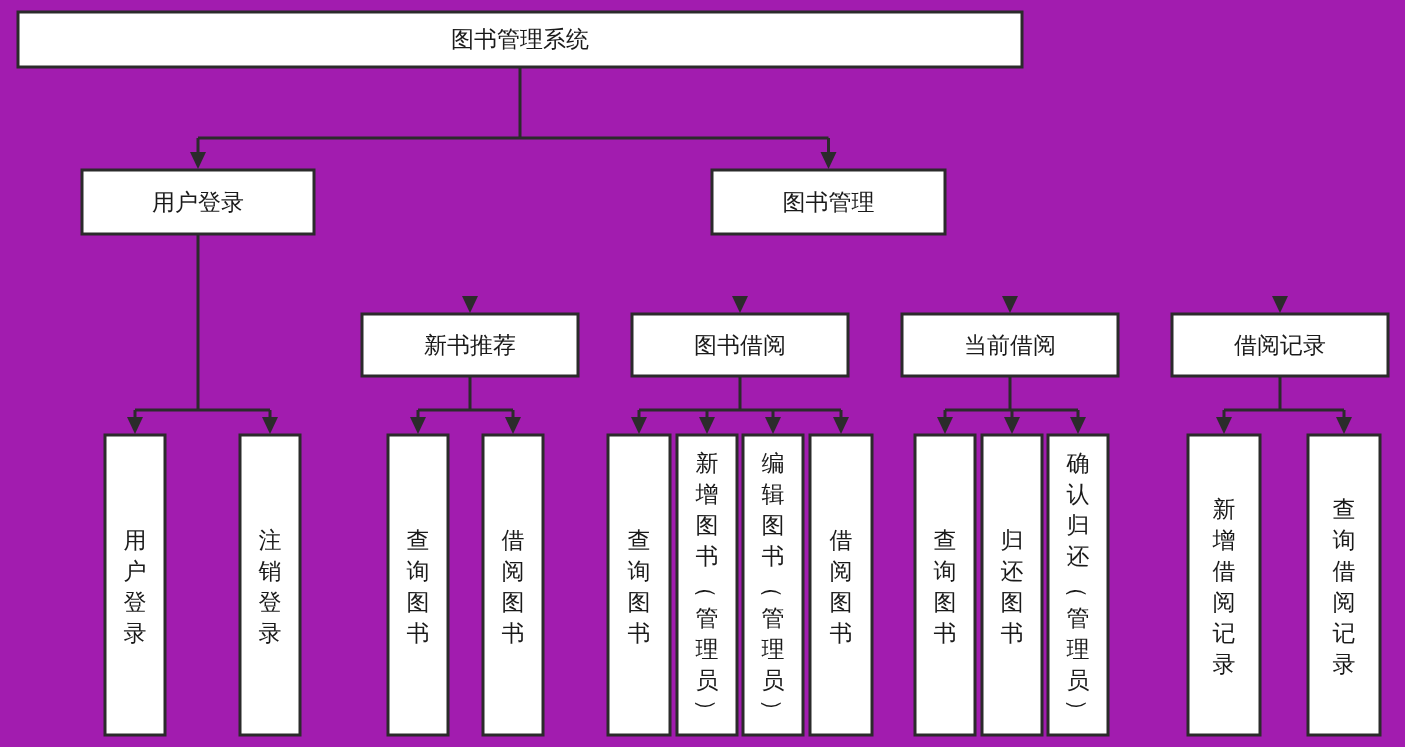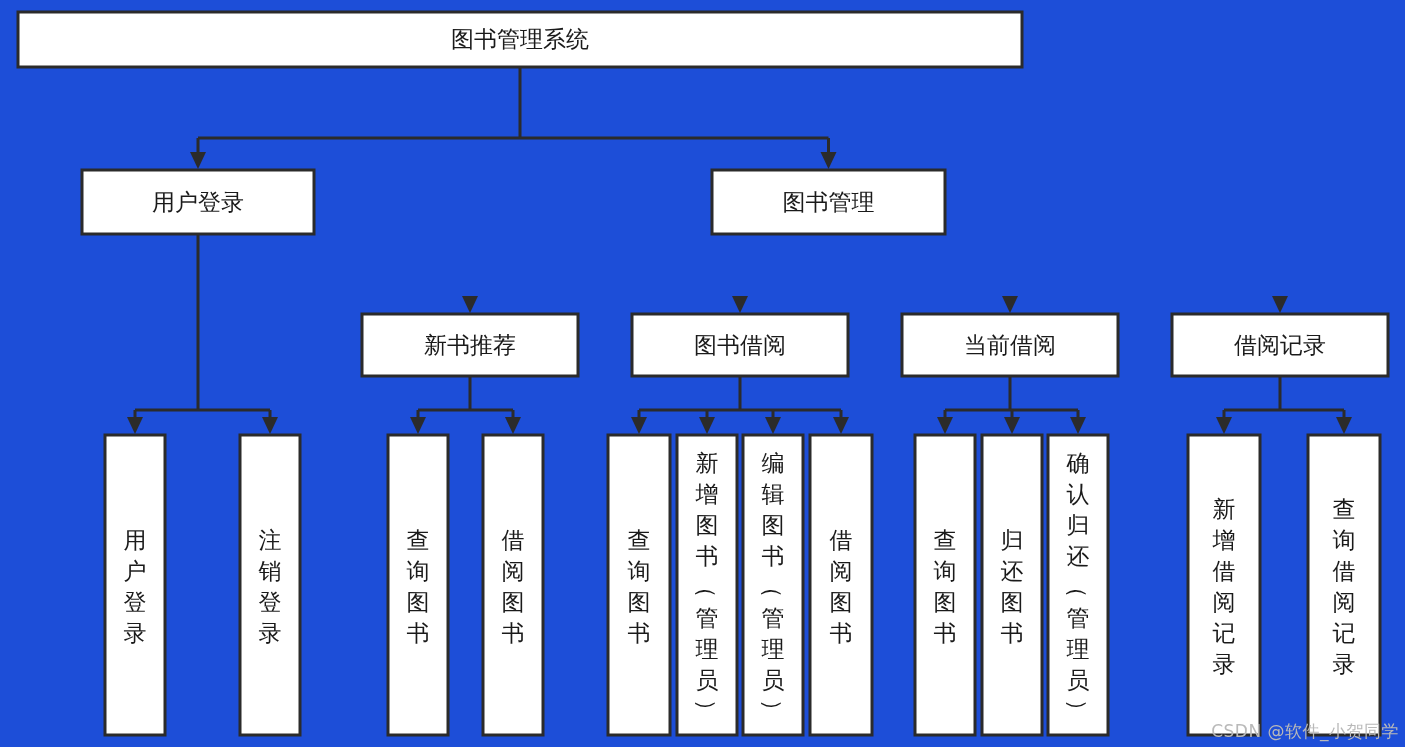--- a/index.html
+++ b/index.html
@@ -1,17 +1,17 @@
 <!DOCTYPE html>
 <html><head>
 <meta charset="utf-8">
 <style>
   html,body{margin:0;padding:0;background:#ffffff;}
   body{width:1405px;height:747px;overflow:hidden;font-family:"DejaVu Sans","Liberation Sans",sans-serif;}
-  #stage{position:relative;width:1405px;height:747px;background:#1d4ed8;text-align:center;}
+  #stage{position:relative;width:1405px;height:747px;background:#a21caf;text-align:center;}
   #diagram{position:absolute;left:0;top:0;width:1405px;height:747px;}
   .box-rect{fill:#ffffff;stroke:#2b2b2b;stroke-width:3;}
   .link{stroke:#2b2b2b;stroke-width:3;fill:none;}
   .arrowhead{fill:#2b2b2b;stroke:none;}
   .node-label{fill:#1a1a1a;font-family:"DejaVu Sans","Liberation Sans",sans-serif;font-size:23px;text-anchor:middle;dominant-baseline:middle;}
   .leaf-label{fill:#1a1a1a;font-family:"DejaVu Sans","Liberation Sans",sans-serif;font-size:23px;text-anchor:middle;}
   .watermark{position:absolute;right:6px;bottom:4px;color:#b9b9b9;font-size:17px;font-family:"DejaVu Sans","Liberation Sans",sans-serif;white-space:nowrap;letter-spacing:0.5px;}
 </style>
 </head>
 <body>
@@ -206,14 +206,13 @@
           <rect x="1308" y="435" width="72" height="300" class="box-rect"></rect>
           <text x="1344" y="517" class="leaf-label">查</text>
           <text x="1344" y="548" class="leaf-label">询</text>
           <text x="1344" y="579" class="leaf-label">借</text>
           <text x="1344" y="610" class="leaf-label">阅</text>
           <text x="1344" y="641" class="leaf-label">记</text>
           <text x="1344" y="672" class="leaf-label">录</text>
         </g>
       </g>
   </svg>
-  <div class="watermark">CSDN @软件_小贺同学</div>
 </div>
 
 </body></html>

